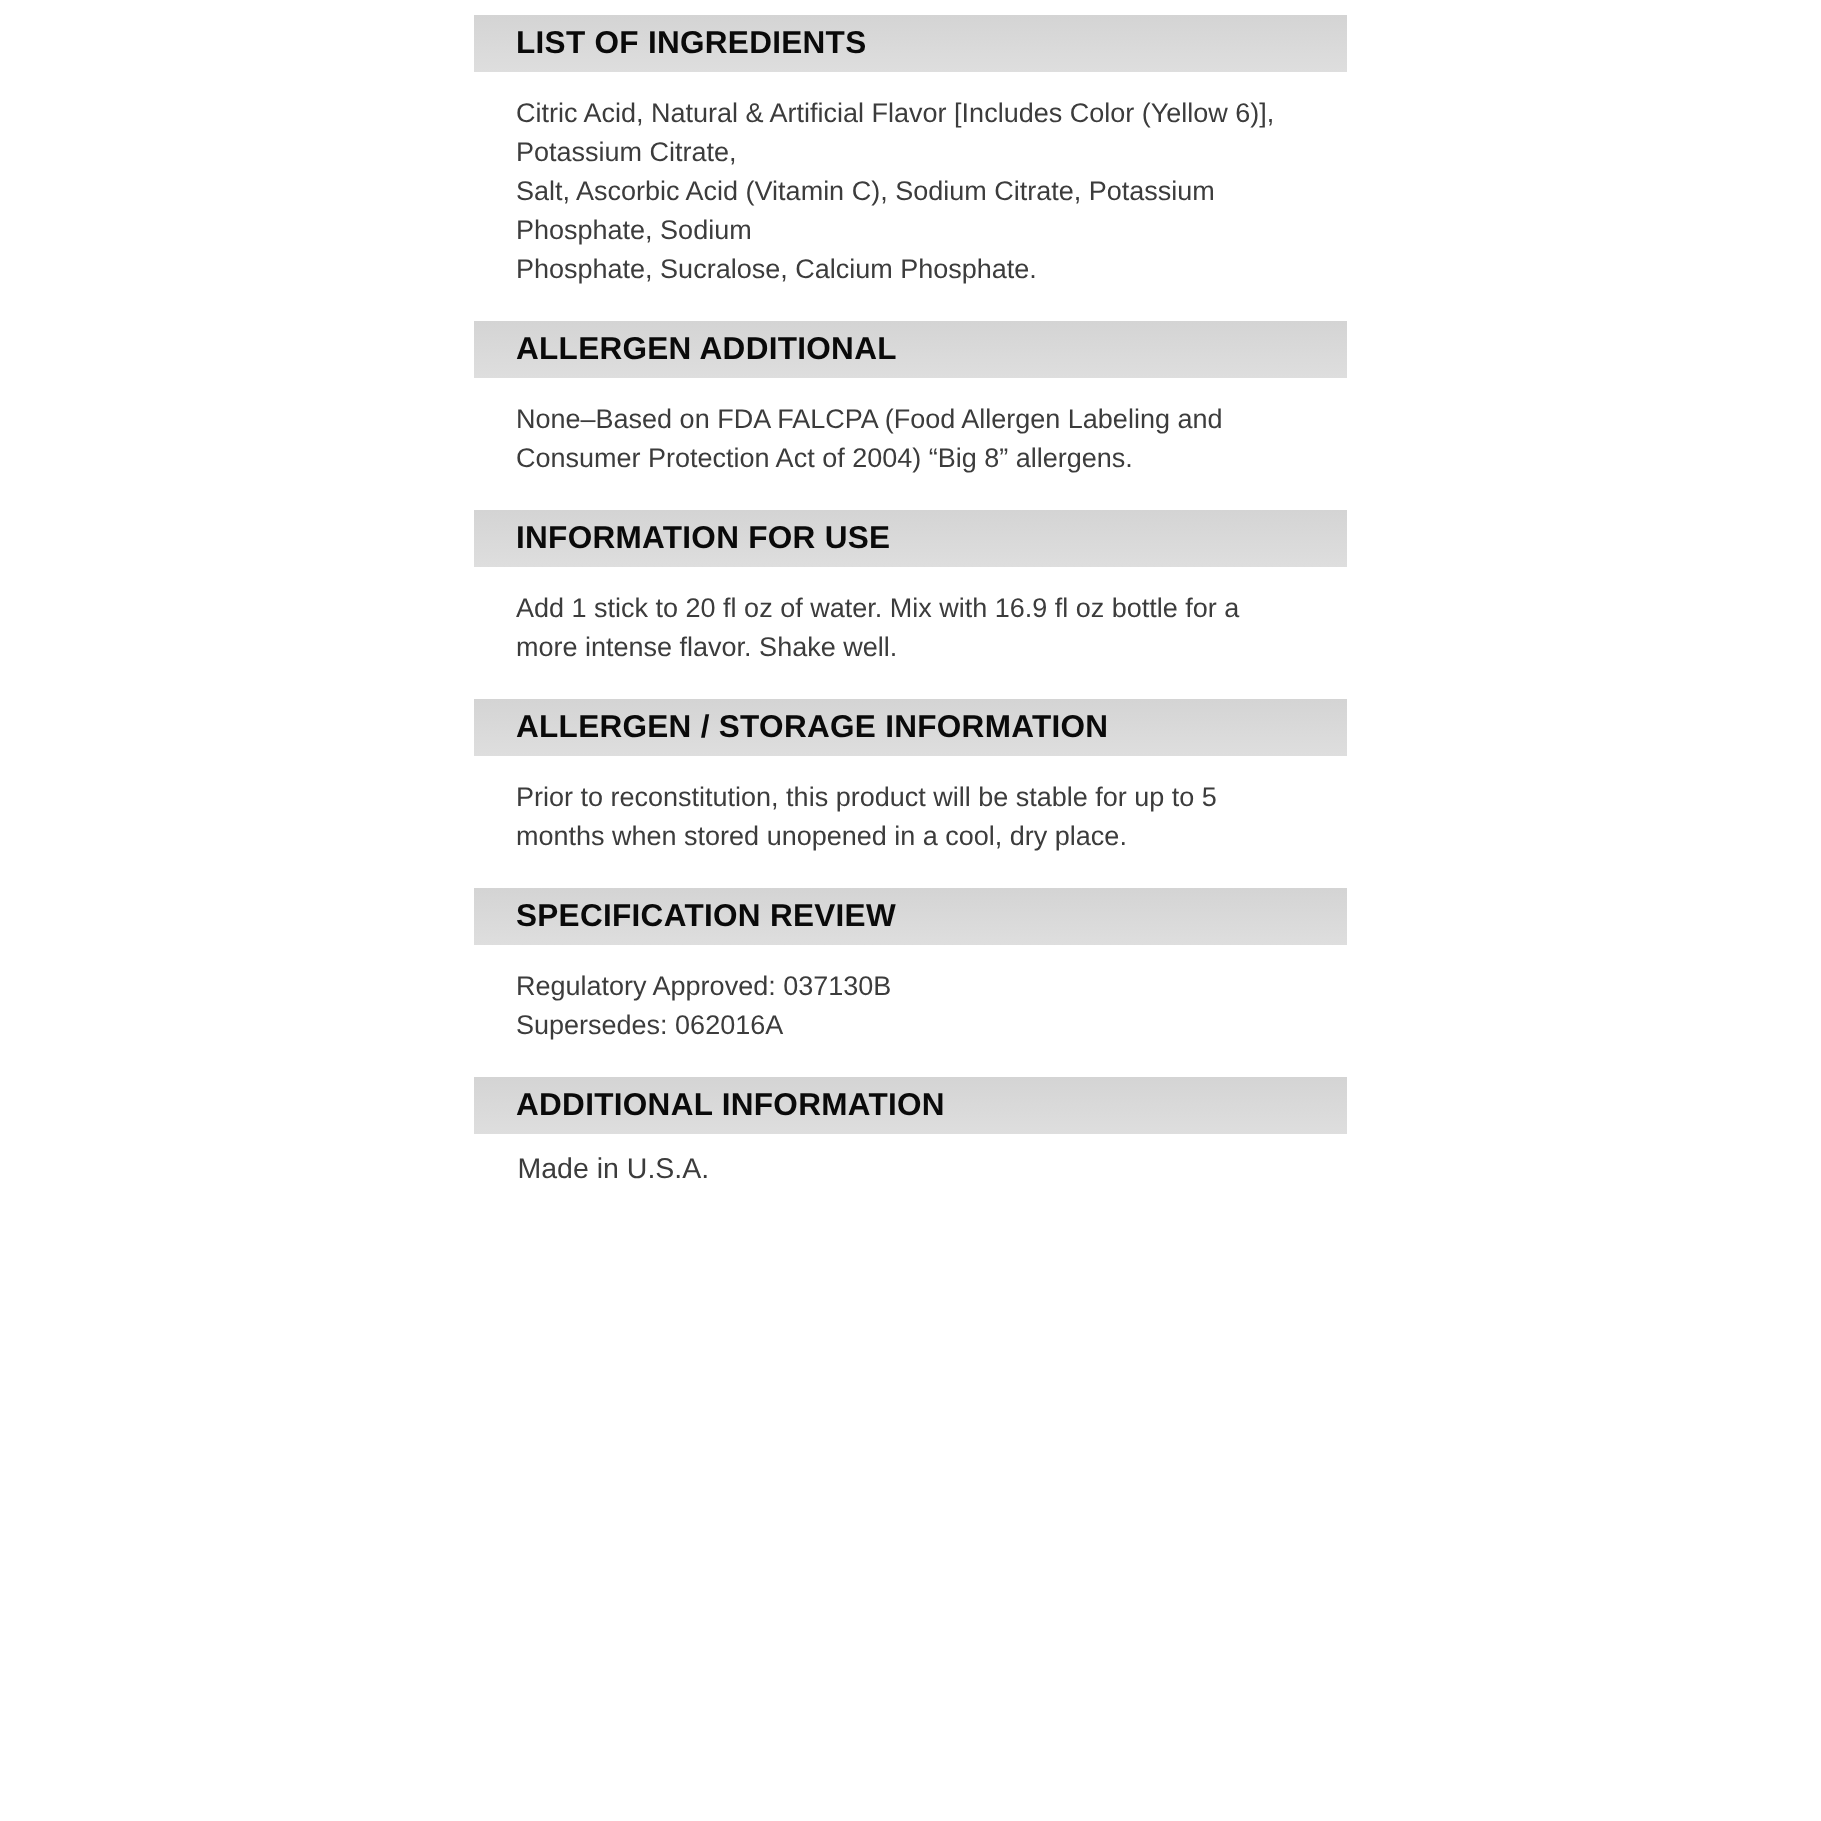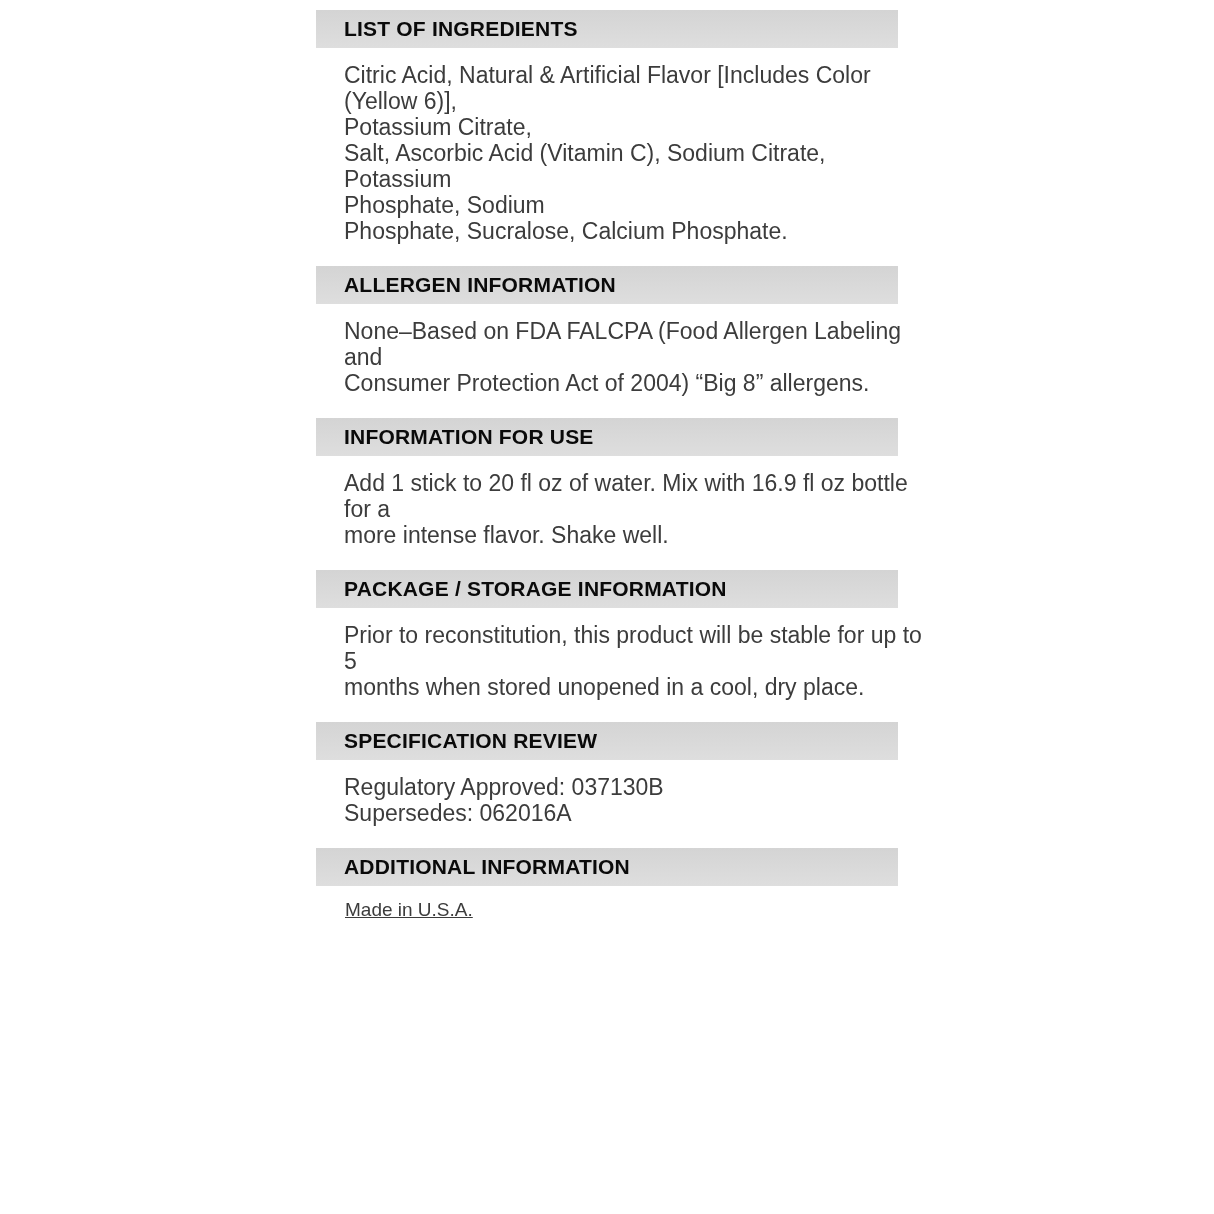--- a/index.html
+++ b/index.html
@@ -34,21 +34,21 @@
     margin: 0;
     font-size: 21px;
     font-weight: bold;
     color: #0a0a0a;
     letter-spacing: 0.2px;
     white-space: nowrap;
   }
   .sec-body {
     margin: 14px 0 22px 28px;
     width: 592px;
-    font-size: 23px;
+    font-size: 18px;
     line-height: 26px;
     color: #3c3c3c;
     white-space: pre-line;
   }
   .bullet-list {
     list-style: none;
     margin: 36px 0 0 14px;
     padding: 0;
   }
   .bullet-item {
@@ -74,21 +74,20 @@
     width: 545px;
   }
   .rule-wide {
     margin-bottom: 44px;
   }
   .made-in {
     margin: 10px 0 0 29px;
     font-size: 19px;
     line-height: 27px;
     color: #3c3c3c;
-    text-decoration: underline;
   }
 </style>
 </head>
 <body>
 
 <div class="page">
   <div class="doc-column">
 
     <section>
       <div class="sec-bar">
@@ -96,38 +95,38 @@
       </div>
       <div class="sec-body">Citric Acid, Natural &amp; Artificial Flavor [Includes Color (Yellow 6)],
 Potassium Citrate,
 Salt, Ascorbic Acid (Vitamin C), Sodium Citrate, Potassium
 Phosphate, Sodium
 Phosphate, Sucralose, Calcium Phosphate.</div>
     </section>
 
     <section>
       <div class="sec-bar">
-        <h2 class="sec-title">ALLERGEN INFORMATION</h2>
+        <h2 class="sec-title">ALLERGEN ADDITIONAL</h2>
       </div>
       <div class="sec-body">None–Based on FDA FALCPA (Food Allergen Labeling and
 Consumer Protection Act of 2004) “Big 8” allergens.</div>
     </section>
 
     <section>
       <div class="sec-bar">
         <h2 class="sec-title">INFORMATION FOR USE</h2>
       </div>
       <div class="sec-body">Add 1 stick to 20 fl oz of water. Mix with 16.9 fl oz bottle for a
 more intense flavor. Shake well.</div>
     </section>
 
 
     <section>
       <div class="sec-bar">
-        <h2 class="sec-title">PACKAGE / STORAGE INFORMATION</h2>
+        <h2 class="sec-title">ALLERGEN / STORAGE INFORMATION</h2>
       </div>
       <div class="sec-body">Prior to reconstitution, this product will be stable for up to 5
 months when stored unopened in a cool, dry place.</div>
     </section>
 
     <section>
       <div class="sec-bar">
         <h2 class="sec-title">SPECIFICATION REVIEW</h2>
       </div>
       <div class="sec-body">Regulatory Approved: 037130B

